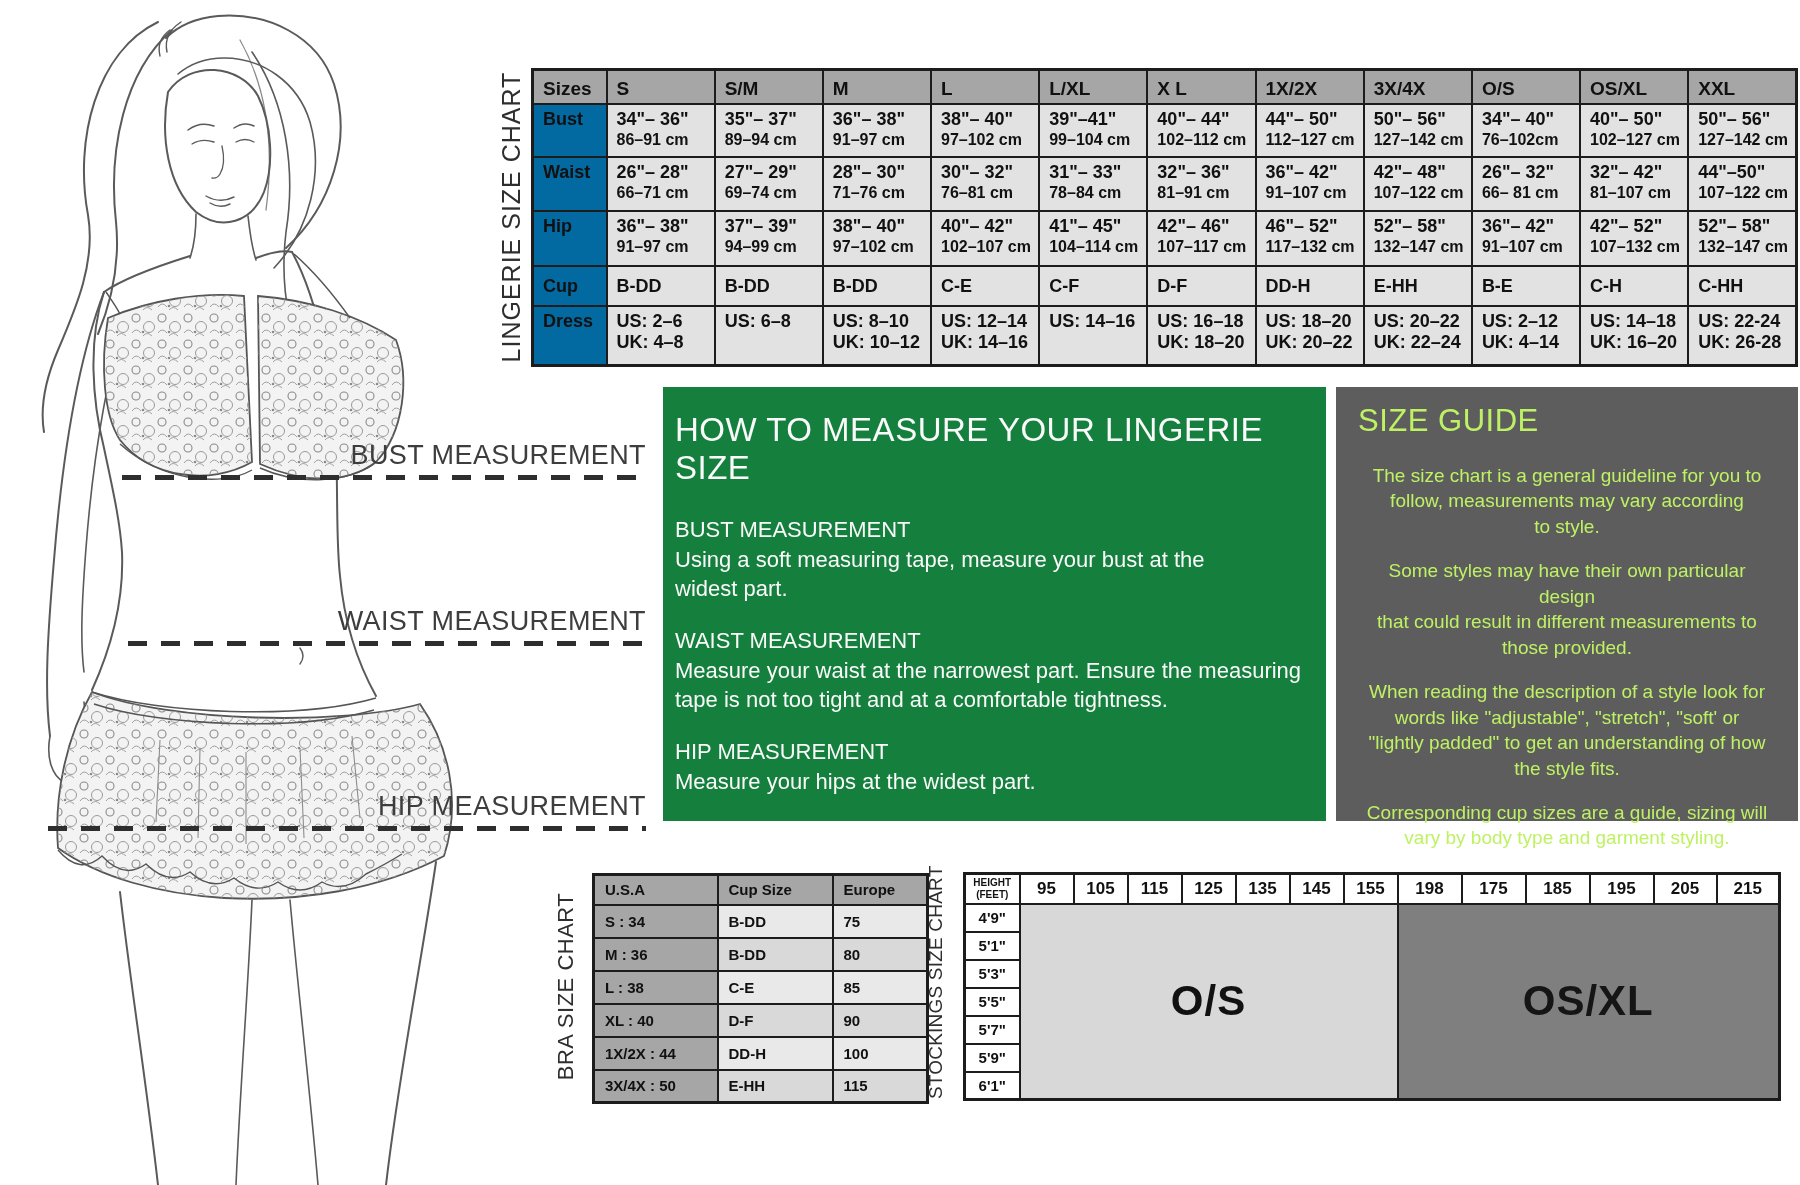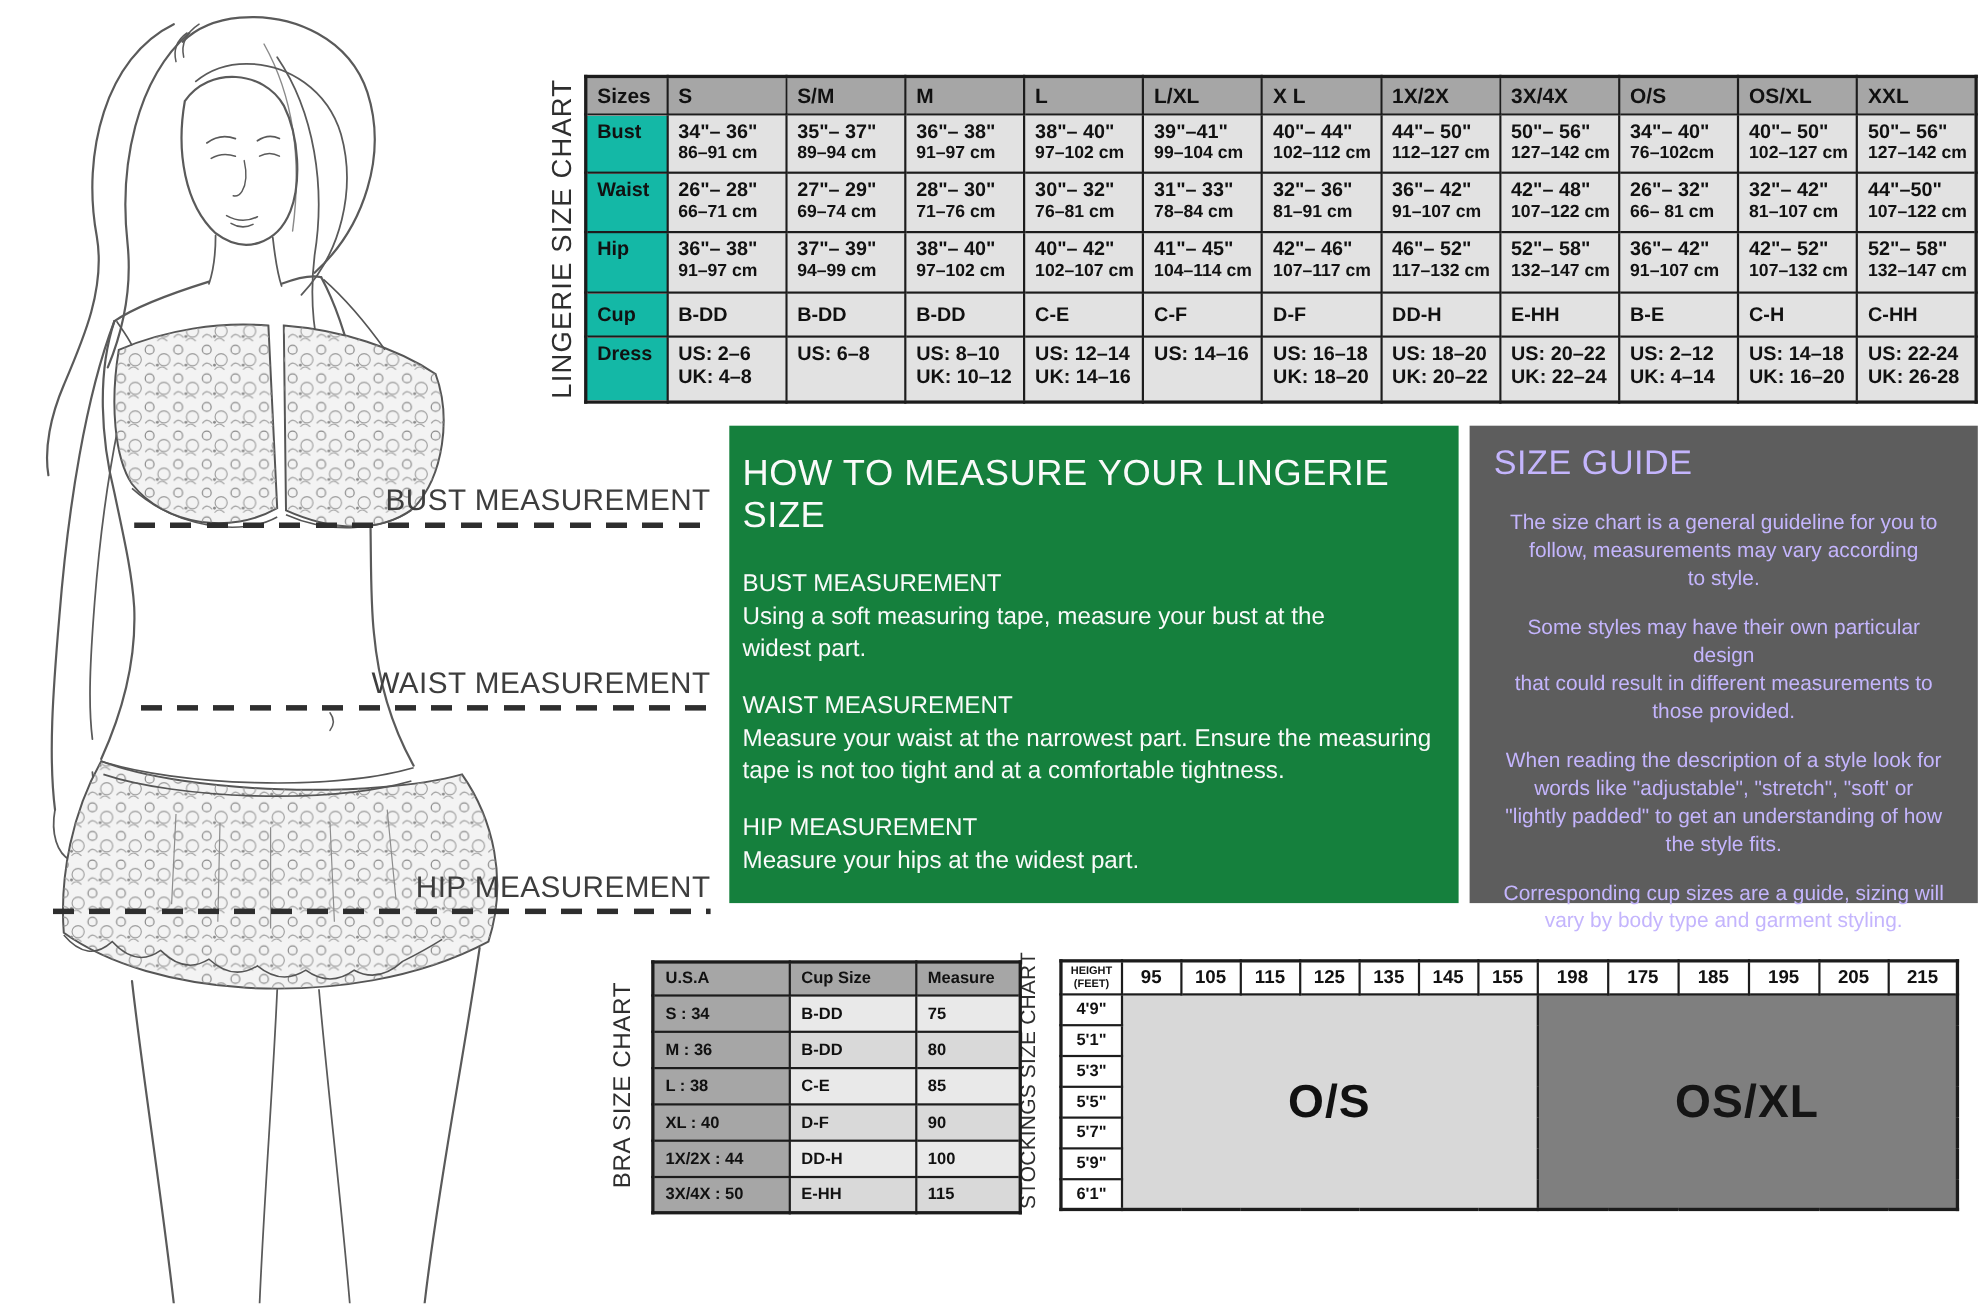--- a/index.html
+++ b/index.html
@@ -12,21 +12,21 @@
           text-align:center;color:#2e2e2e;font-weight:400;}
   .vl-lingerie{left:497px;top:366px;width:298px;font-size:25px;letter-spacing:1px;}
   .vl-bra{left:553px;top:1100px;width:227px;font-size:22px;letter-spacing:.5px;}
   .vl-stock{left:925px;top:1099px;width:227px;font-size:19px;letter-spacing:.2px;}
   
   table{border-collapse:collapse;}
   .lt{position:absolute;left:531px;top:68px;width:1267px;table-layout:fixed;border:3px solid #1c1c1c;}
   .lt td{border:2px solid #1c1c1c;background:#e2e2e2;vertical-align:top;
          font-weight:bold;font-size:18px;line-height:1.22;padding:4px 2px 0 9px;overflow:hidden;}
   .lt tr.hdr td{background:#a6a6a6;font-size:19px;padding-top:6px;}
-  .lt td.lab{background:#14b8a6;}
+  .lt td.lab{background:#0369a1;}
   .lt col.c-lab{width:74px;}
   .lt .l2{font-size:16px;}
   .rh{height:34px;} .rb{height:53px;} .rw{height:54px;} .rp{height:55px;} .rc{height:40px;} .rd{height:60px;}
   .rc td{padding-top:9px;}
   
   .m-label{position:absolute;width:340px;text-align:right;color:#3d3d3d;font-size:27px;letter-spacing:.4px;}
   .lbl-bust{left:306px;top:440px;}
   .lbl-waist{left:306px;top:606px;}
   .lbl-hip{left:306px;top:791px;}
   .m-line{position:absolute;height:5px;
@@ -36,21 +36,21 @@
   .line-hip{left:48px;top:826px;width:598px;}
   
   .measure-box{position:absolute;left:663px;top:387px;width:663px;height:434px;background:#15803d;
                color:#fafafa;box-sizing:border-box;padding:24px 12px;}
   .mb-title{font-size:33px;letter-spacing:.5px;margin-bottom:30px;}
   .mb-item{margin-bottom:25px;}
   .mb-h{font-size:22px;margin-bottom:3px;}
   .mb-b{font-size:22px;line-height:1.3;white-space:pre-line;}
   
   .guide-box{position:absolute;left:1336px;top:387px;width:462px;height:434px;background:#5d5d5d;
-             color:#c4b5fd;box-sizing:border-box;padding:16px 22px;}
+             color:#bef264;box-sizing:border-box;padding:16px 22px;}
   .gb-title{font-size:31px;letter-spacing:.5px;margin-bottom:24px;}
   .guide-box p{font-size:19px;line-height:1.34;margin:0 0 19px;white-space:pre-line;text-align:center;}
   
   .bt{position:absolute;left:592px;top:873px;width:334px;table-layout:fixed;border:3px solid #1c1c1c;}
   .bt td{border:2px solid #1c1c1c;font-weight:bold;font-size:15px;padding:0 0 0 10px;vertical-align:middle;}
   .bt tr{height:33px;}
   .bt tr.hdr{height:30px;}
   .bt tr.hdr td, .bt td.lab{background:#a6a6a6;}
   .bt tr.even td.val{background:#e9e9e9;}
   .bt tr.odd td.val{background:#d9d9d9;}
@@ -414,21 +414,21 @@
   <table class="bt">
     <colgroup>
         <col style="width:124px">
         <col style="width:115px">
         <col style="width:95px">
       </colgroup>
     <tbody>
         <tr class="hdr">
       <td>U.S.A</td>
       <td>Cup Size</td>
-      <td>Measure</td>
+      <td>Europe</td>
     </tr>
     <tr class="even">
       <td class="lab">S : 34</td>
       <td class="val">B-DD</td>
       <td class="val">75</td>
     </tr>
     <tr class="odd">
       <td class="lab">M : 36</td>
       <td class="val">B-DD</td>
       <td class="val">80</td>

